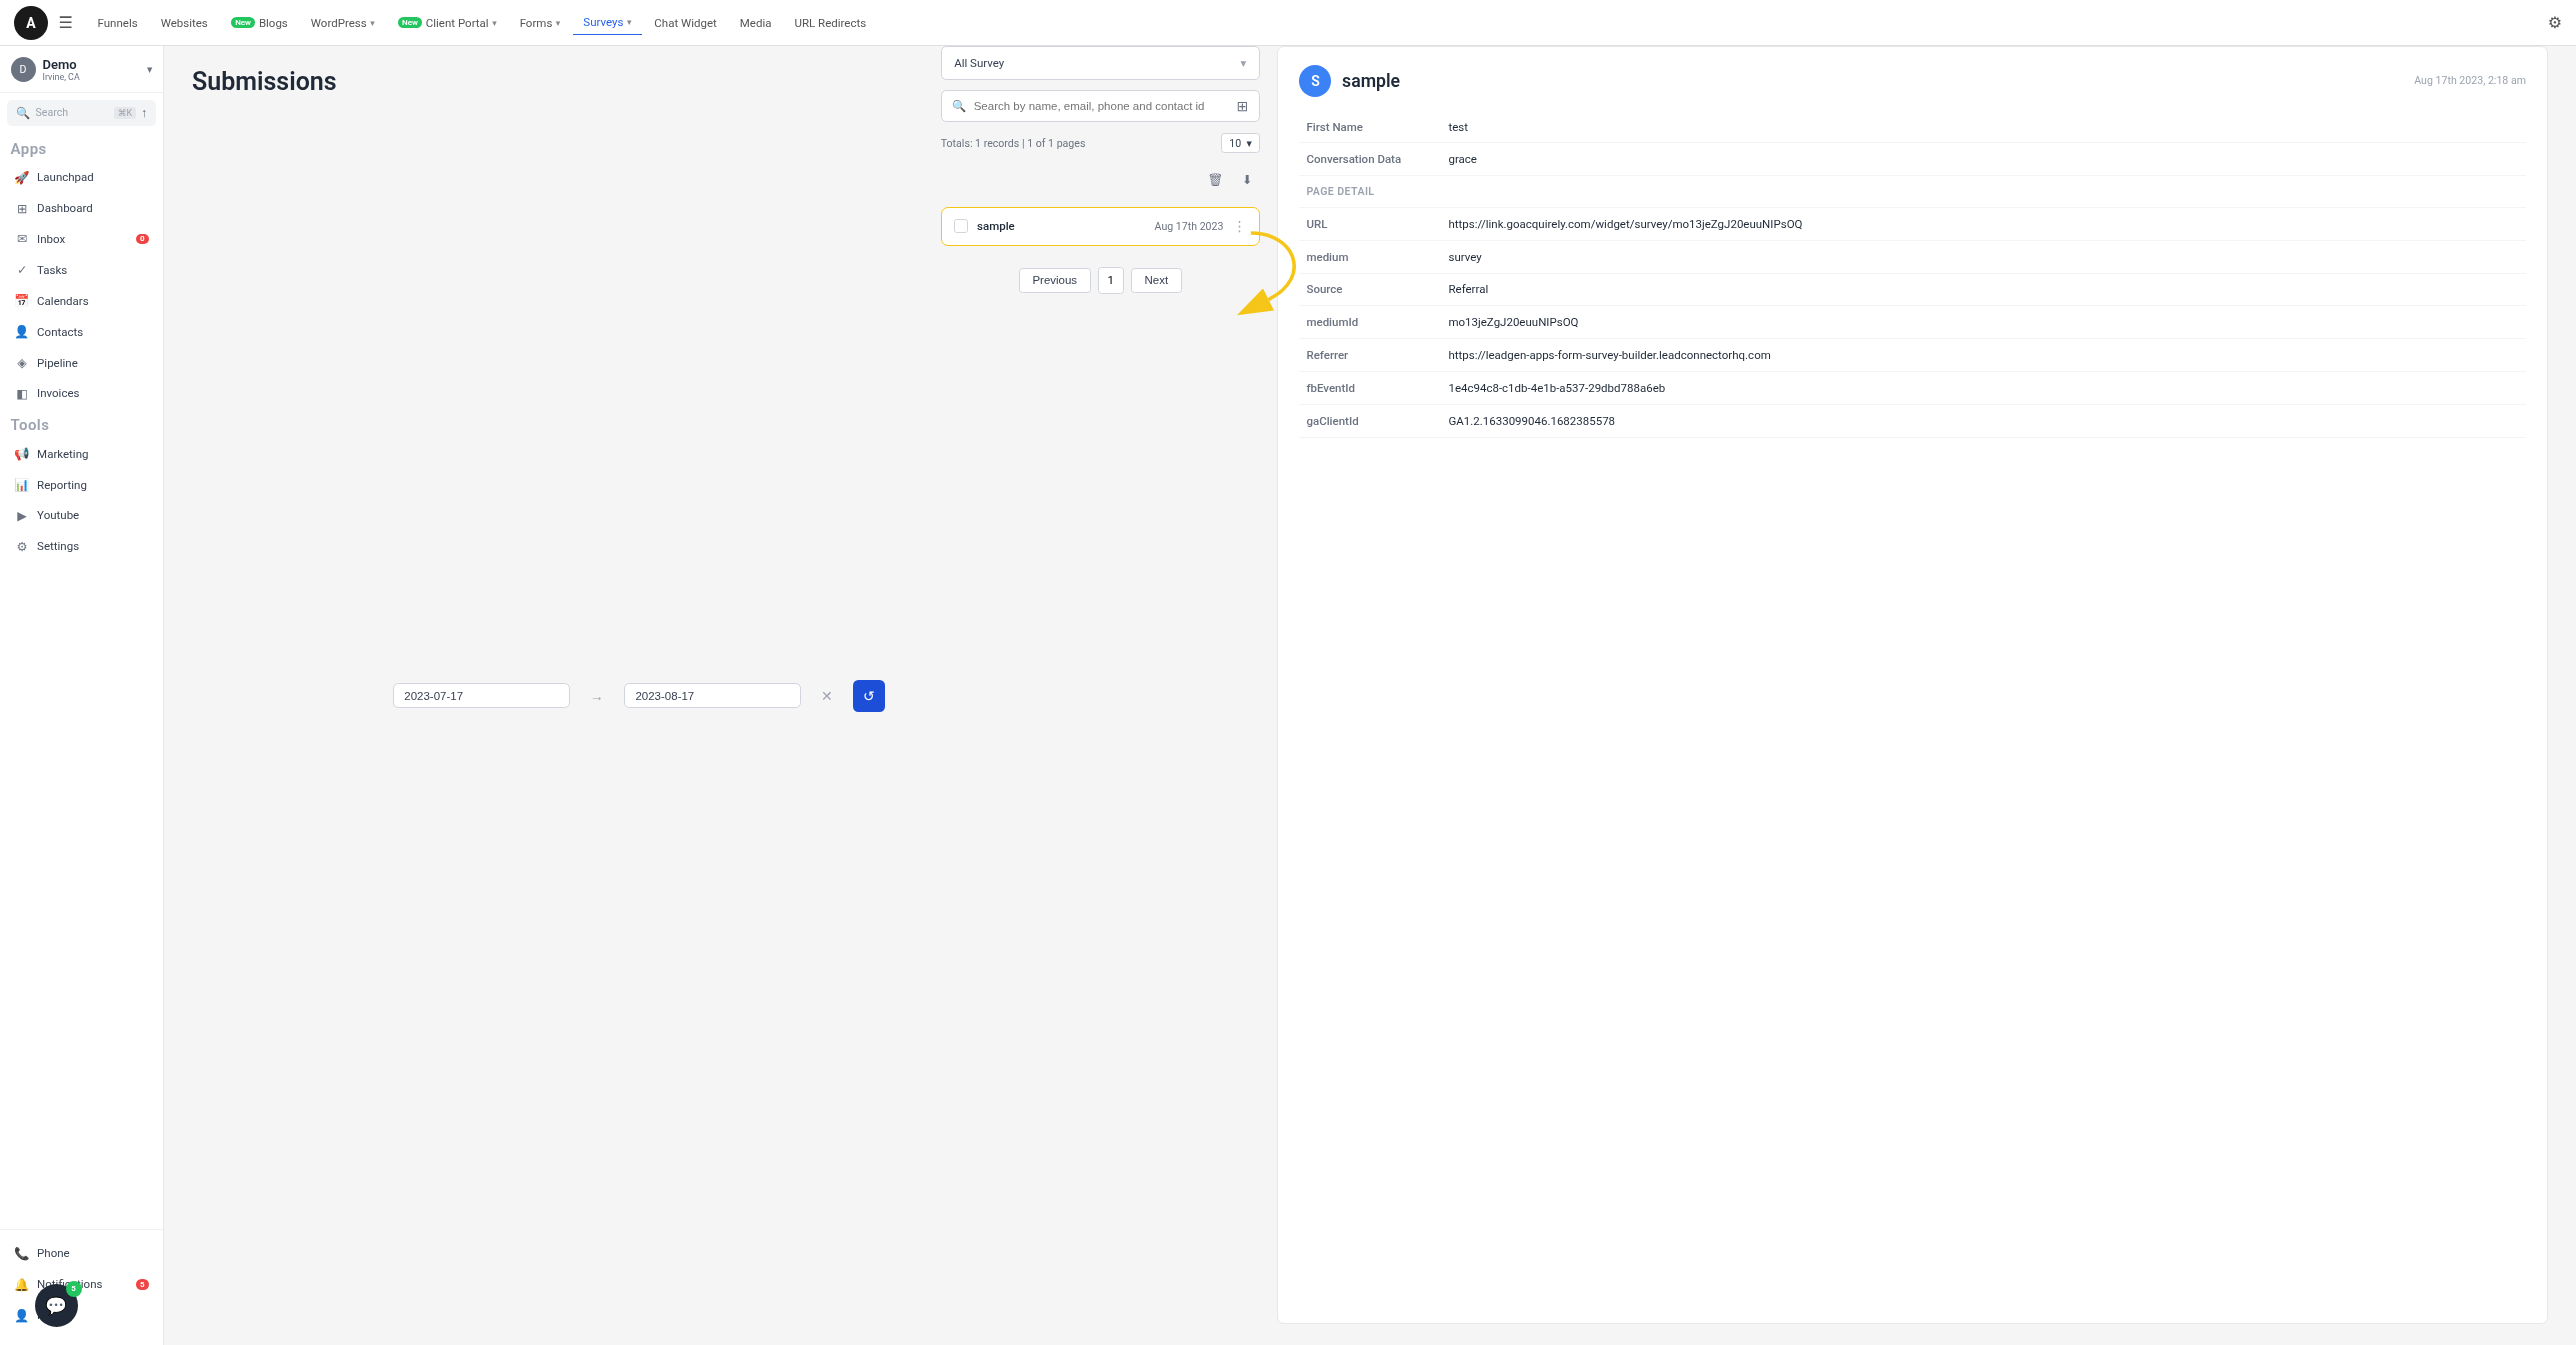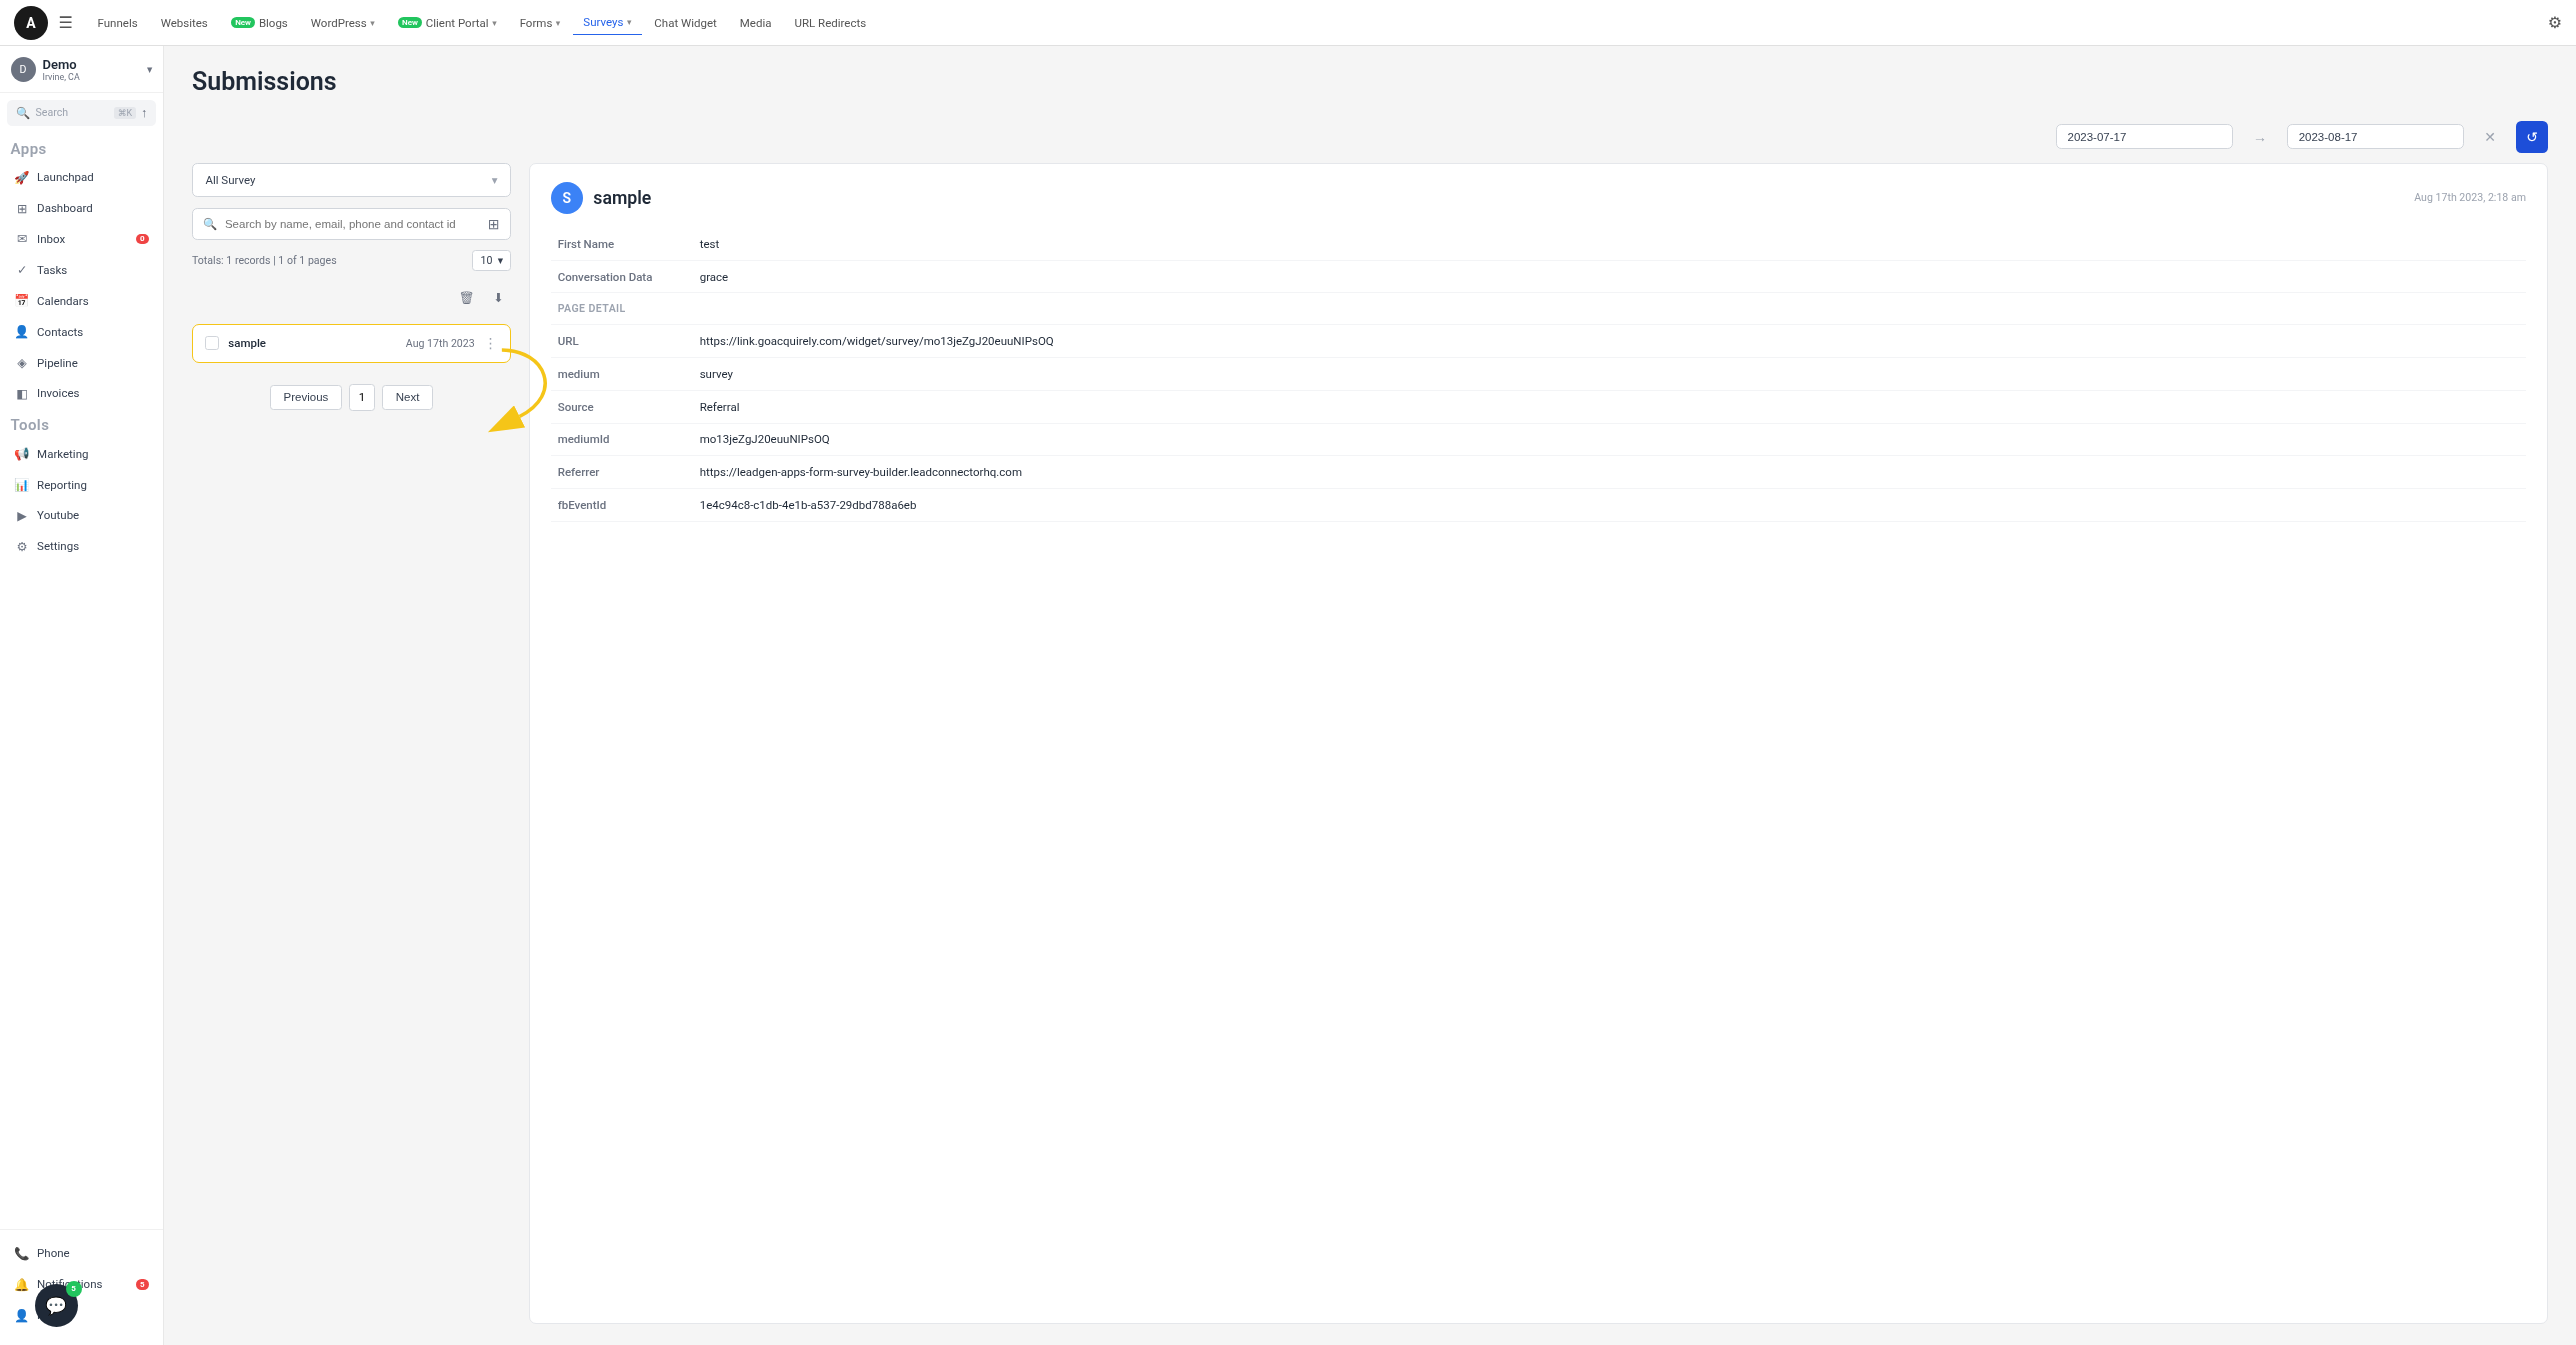--- a/index.html
+++ b/index.html
@@ -74,21 +74,21 @@
       cursor: pointer; border-radius: 5.3px; margin: 0.9px 3.5px; position: relative;
     }
     .sidebar-item-icon { width: 16px; height: 16px; display: flex; align-items: center; justify-content: center; color: #6b7280; font-size: 12.4px; }
     .sidebar-item-label { font-size: 11.5px; color: #374151; }
     .sidebar-badge {
       background: #ef4444; color: #fff; font-size: 8px; padding: 0.9px 4.4px;
       border-radius: 7px; font-weight: 700; margin-left: auto;
     }
 
     
-    .content { flex: 1; display: flex; flex-direction: column; overflow: hidden; }
+    .content { flex: 1; display: flex; overflow: hidden; }
 
     
     .page-header {
       background: #f5f5f5; padding: 21px 28px 14px;
     }
     .page-title { font-size: 25px; font-weight: 600; color: #1f2937; }
 
     
     .toolbar {
       display: flex; align-items: center; justify-content: flex-end;
@@ -412,20 +412,24 @@
                 <td style="word-break:break-all;">mo13jeZgJ20euuNIPsOQ</td>
               </tr>
               <tr>
                 <td>Referrer</td>
                 <td style="word-break:break-all;">https://leadgen-apps-form-survey-builder.leadconnectorhq.com</td>
               </tr>
               <tr>
                 <td>fbEventId</td>
                 <td style="word-break:break-all;">1e4c94c8-c1db-4e1b-a537-29dbd788a6eb</td>
               </tr>
+              <tr>
+                <td>gaClientId</td>
+                <td style="word-break:break-all;">GA1.2.1633099046.1682385578</td>
+              </tr>
             </tbody>
         </table>
       </div>
 
     </div>
   </div>
 </div>
 
 <div style="position:fixed; bottom:17.7px; left:35px; z-index:100;">
   <div style="width:43px;height:43px;background:#1f2937;border-radius:50%;display:flex;align-items:center;justify-content:center;color:#fff;font-size:17.7px;position:relative;">

